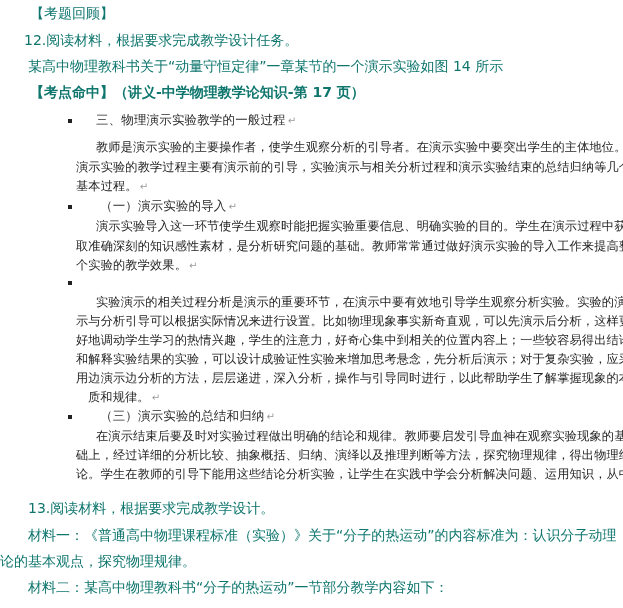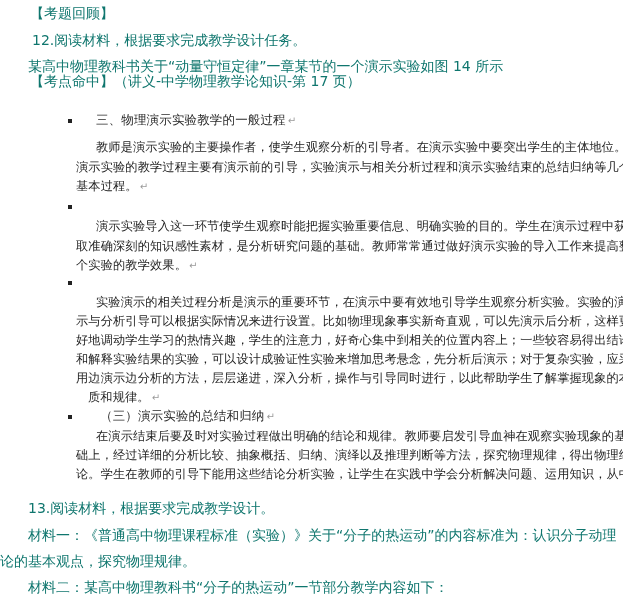--- a/index.html
+++ b/index.html
@@ -13,39 +13,42 @@
   .embed { position: absolute; left: 60px; top: 108px; width: 563px; height: 384px; }
   .embed .eline { position: absolute; white-space: nowrap; font-size: 12.2px; line-height: 16px; color: #1e1e1e; letter-spacing: 0.15px; }
   .embed .heading { font-size: 12.5px; color: #2a2a2a; }
   .bullet { position: absolute; width: 4px; height: 4px; background: #222; }
   .para-mark { color: #9a9a9a; font-size: 10px; margin-left: 2px; }
 </style>
 </head>
 <body>
 
 <div class="line outer" style="left:30px; top:4px;">【考题回顾】</div>
-<div class="line outer" style="left:32px; top:31px;">12.阅读材料，根据要求完成教学设计任务。</div>
+<div class="line outer" style="left:24px; top:31px;">12.阅读材料，根据要求完成教学设计任务。</div>
 <div class="line outer" style="left:28px; top:57px;">某高中物理教科书关于“动量守恒定律”一章某节的一个演示实验如图 14 所示</div>
-<div class="line outer" style="left:30px; top:72px;">
+<div class="line outer" style="left:30px; top:83px;font-weight:bold;">
   <span>【考点命中】</span><span>（讲义-中学物理教学论知识-第 17 页）</span>
 </div>
 
 <div class="embed">
   <span class="bullet" style="left:8px; top:11px;"></span>
   <div class="eline heading" style="left:36px; top:4px;">
     <span>三、物理演示实验教学的一般过程</span><span class="para-mark">↵</span>
   </div>
 
   <div class="eline" style="left:36px; top:31px;">教师是演示实验的主要操作者，使学生观察分析的引导者。在演示实验中要突出学生的主体地位。</div>
   <div class="eline" style="left:16px; top:51px;">演示实验的教学过程主要有演示前的引导，实验演示与相关分析过程和演示实验结束的总结归纳等几个</div>
   <div class="eline" style="left:16px; top:70px;">
     <span>基本过程。</span><span class="para-mark">↵</span>
   </div>
 
   <span class="bullet" style="left:8px; top:97px;"></span>
+  <div class="eline heading" style="left:40px; top:90px;">
+    <span>（一）演示实验的导入</span><span class="para-mark">↵</span>
+  </div>
   <div class="eline" style="left:36px; top:110px;">演示实验导入这一环节使学生观察时能把握实验重要信息、明确实验的目的。学生在演示过程中获</div>
   <div class="eline" style="left:16px; top:130px;">取准确深刻的知识感性素材，是分析研究问题的基础。教师常常通过做好演示实验的导入工作来提高整</div>
   <div class="eline" style="left:16px; top:149px;">
     <span>个实验的教学效果。</span><span class="para-mark">↵</span>
   </div>
 
   <span class="bullet" style="left:8px; top:173px;"></span>
   <div class="eline" style="left:36px; top:186px;">实验演示的相关过程分析是演示的重要环节，在演示中要有效地引导学生观察分析实验。实验的演</div>
   <div class="eline" style="left:16px; top:205px;">示与分析引导可以根据实际情况来进行设置。比如物理现象事实新奇直观，可以先演示后分析，这样更</div>
   <div class="eline" style="left:16px; top:224px;">好地调动学生学习的热情兴趣，学生的注意力，好奇心集中到相关的位置内容上；一些较容易得出结论</div>

